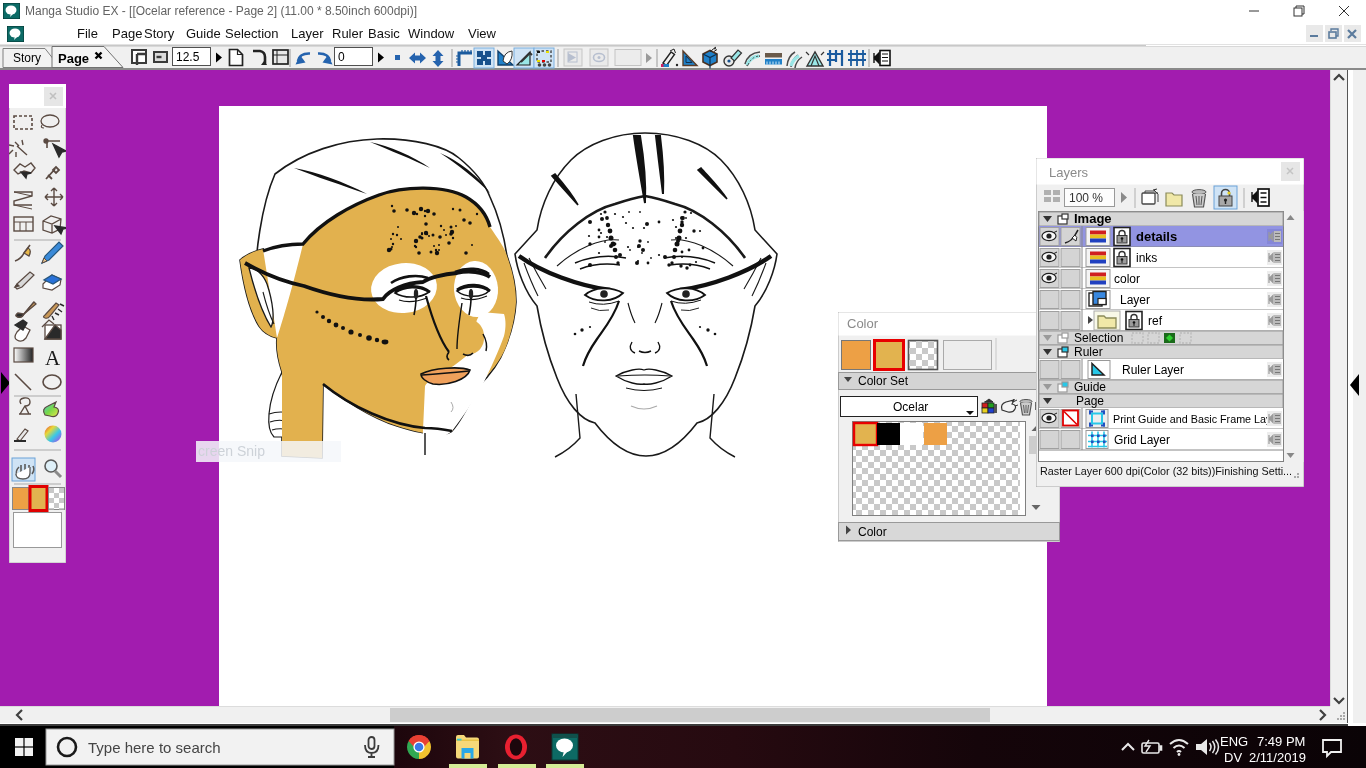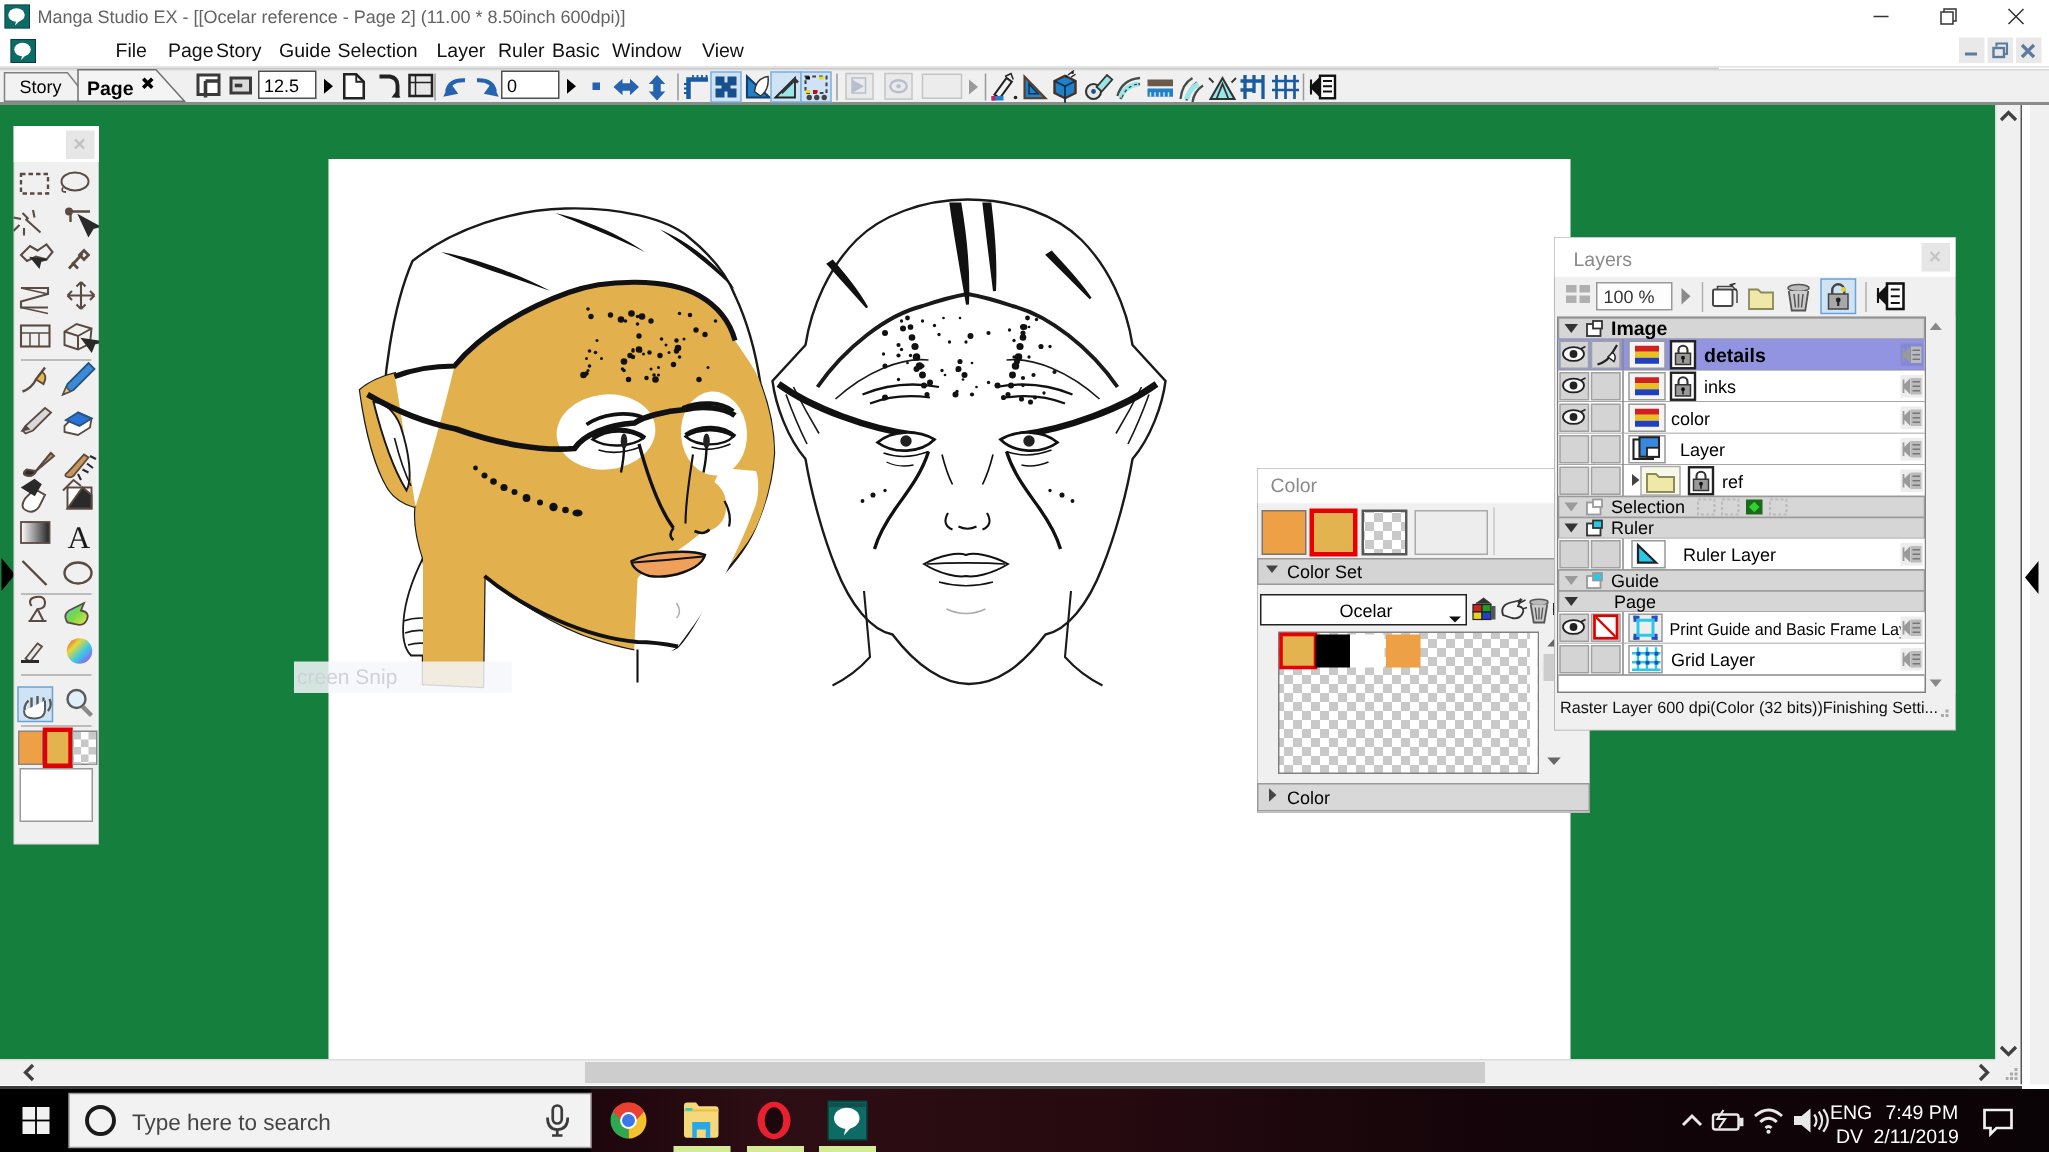--- a/index.html
+++ b/index.html
@@ -9,21 +9,21 @@
   
   #titlebar { left:0; top:0; width:1366px; height:22px; background:#ffffff; }
   #titletext { left:25px; top:4px; font-size:12px; color:#636363; }
   .winbtn { top:0; width:45px; height:22px; }
   
   #menubar { left:0; top:22px; width:1366px; height:23px; background:#ffffff; border-bottom:1px solid #e2e2e2; }
   .menuitem { position:absolute; top:26px; font-size:13px; color:#111;margin-left:48px; }
   
   #toolbar { left:0; top:46px; width:1366px; height:24px; background:#f0f0f0; border-top:1px solid #d8d8d8; border-bottom:2px solid #8a8a8a; }
   
-  #canvas { left:0; top:70px; width:1330px; height:636px; background:#15803d; overflow:hidden; }
+  #canvas { left:0; top:70px; width:1330px; height:636px; background:#a21caf; overflow:hidden; }
   #page { left:219px; top:36px; width:828px; height:600px; background:#ffffff; }
   
   #vscroll { left:1330px; top:70px; width:17px; height:636px; background:#f0f0f0; border-left:1px solid #dcdcdc;}
   #hscroll { left:0; top:706px; width:1330px; height:17px; background:#f0f0f0; border-top:1px solid #dcdcdc; }
   #hthumb { left:390px; top:708px; width:600px; height:14px; background:#cdcdcd; }
   #appright { left:1348px; top:70px; width:18px; height:653px; background:linear-gradient(90deg,#ffffff 0 5px,#f0f0f0 5px); }
   #appborder { left:1347px; top:70px; width:1px; height:653px; background:#555; }
   #appbottom { left:0; top:723px; width:1348px; height:3px; background:#fff; border-bottom:2px solid #3c3c3c; }
   
   #taskbar { left:0; top:726px; width:1366px; height:42px; background:#000; }

